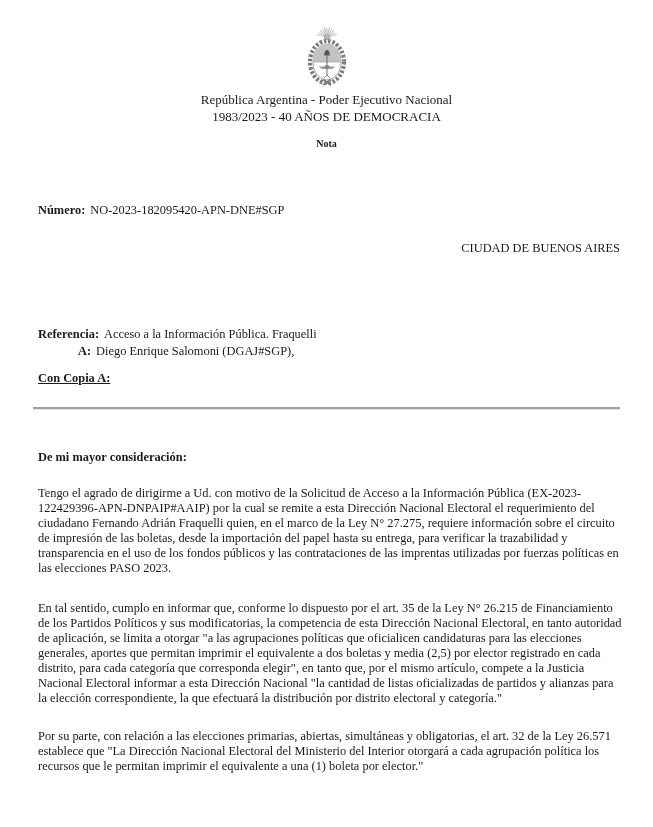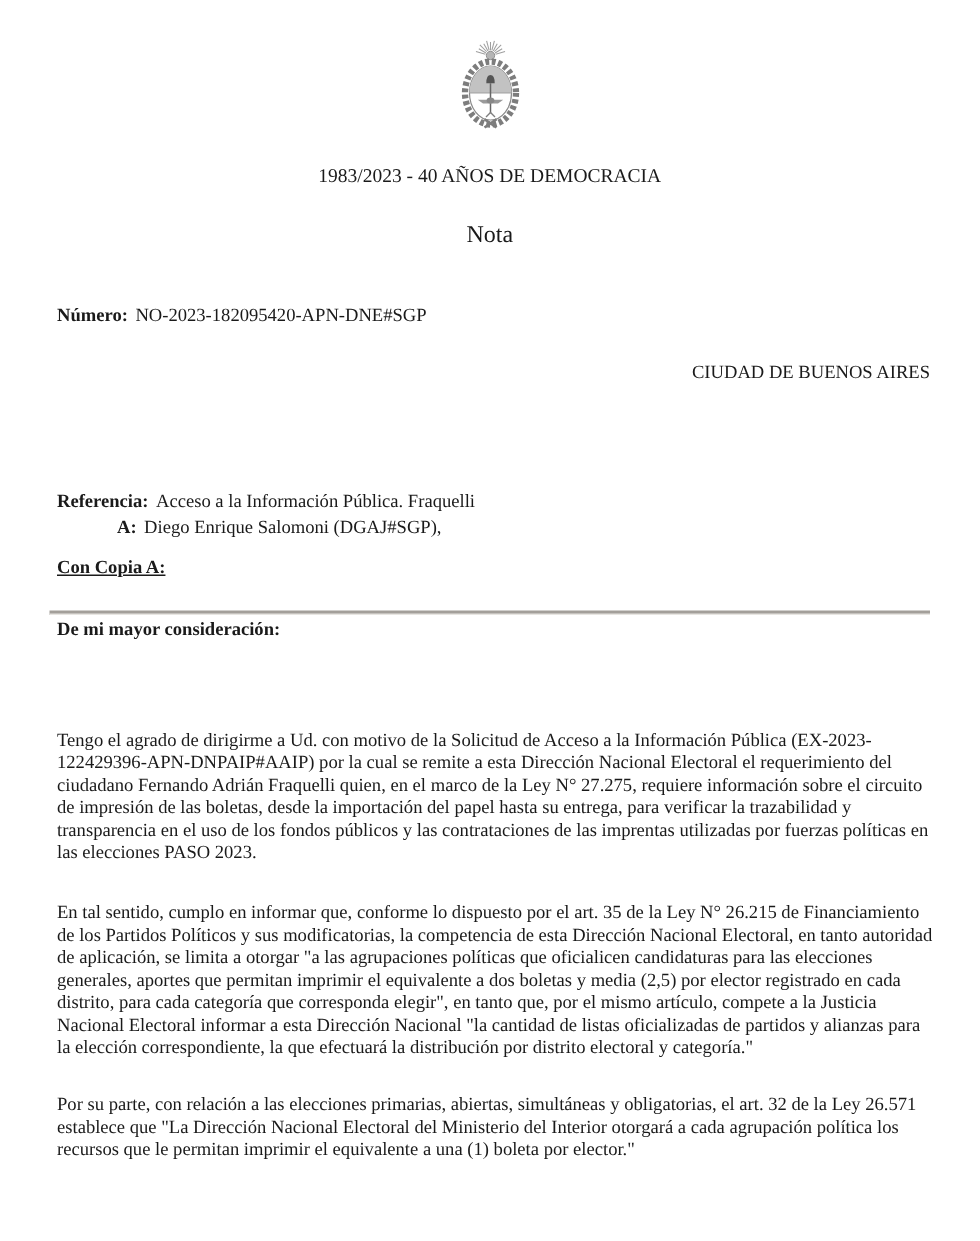--- a/index.html
+++ b/index.html
@@ -10,33 +10,33 @@
     font-family:"Liberation Serif","DejaVu Serif",serif;
     color:#1a1a1a;
     font-size:12.4px;
     overflow:hidden;
   }
   .b{font-weight:bold;}
   .center{width:100%;text-align:center;position:absolute;left:0;}
   .emblem{position:absolute;top:20px;left:50%;transform:translateX(-50%);width:56px;height:68px;}
   .hdr1{top:92px;font-size:13px;}
   .hdr2{top:109px;font-size:13px;}
-  .nota{top:148px;font-size:16px;font-weight:normal;}
+  .nota{top:138px;font-size:10px;font-weight:bold;}
   .meta-line{position:absolute;left:38px;white-space:nowrap;}
   .meta-line .lbl{margin-right:5px;}
   .numero{top:203px;}
   .citydate{position:absolute;right:33px;top:237px;text-align:right;line-height:22px;}
   .referencia{top:291px;margin-top:36px;}
   .to-line{top:344px;margin-left:40px;}
   .cc-line{top:371px;text-decoration:underline;}
   .rule{
     position:absolute;top:407px;left:33px;width:587px;height:2px;
     background:#a39f9a;border-bottom:1px solid #e8e6e2;
   }
-  .salutation{position:absolute;left:38px;top:412px;font-weight:bold;}
+  .salutation{position:absolute;left:38px;top:450px;font-weight:bold;}
   .para{
     position:absolute;left:38px;width:584px;margin:0;
     line-height:15px;text-align:left;
   }
   .p1{top:486px;}
   .p2{top:601px;}
   .p3{top:729px;}
 </style>
 </head>
 <body>
@@ -75,20 +75,21 @@
       <ellipse cx="28" cy="47" rx="2.6" ry="2" fill="#888888"></ellipse>
       <path d="M25,58 L28,55 L31,58" fill="none" stroke="#7d7d7d" stroke-width="0.9"></path>
 
       <g stroke="#7d7d7d" stroke-width="1.8">
         <line x1="24" y1="65" x2="32" y2="59.5"></line>
         <line x1="32" y1="65" x2="24" y2="59.5"></line>
       </g>
     </svg>
   </div>
 
+  <div class="center hdr1">República Argentina - Poder Ejecutivo Nacional</div>
   <div class="center hdr2">1983/2023 - 40 AÑOS DE DEMOCRACIA</div>
   <div class="center nota">Nota</div>
 
   <div class="meta-line numero">
     <span class="b lbl">Número:</span><span>NO-2023-182095420-APN-DNE#SGP</span>
   </div>
 
   <div class="citydate">
     <div>CIUDAD DE BUENOS AIRES</div>
   </div>

